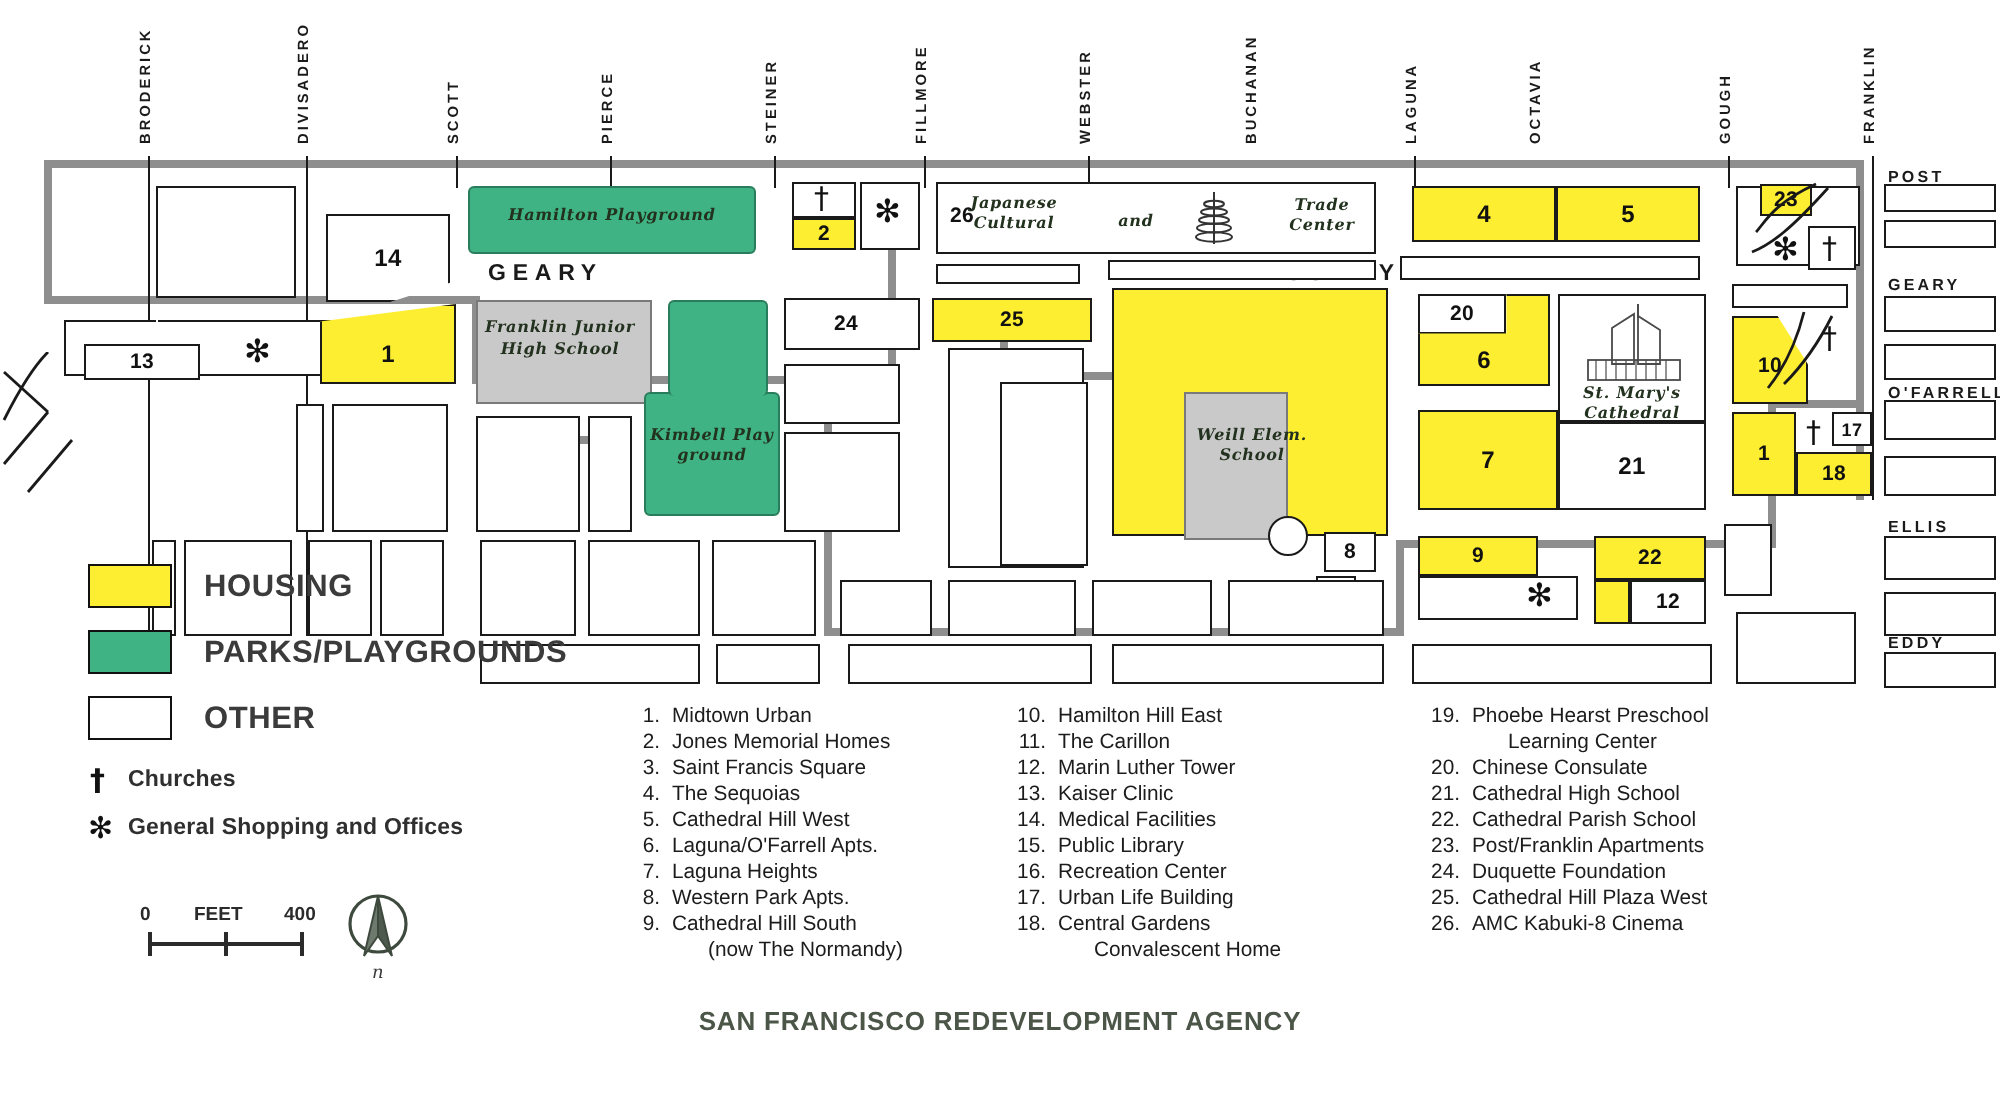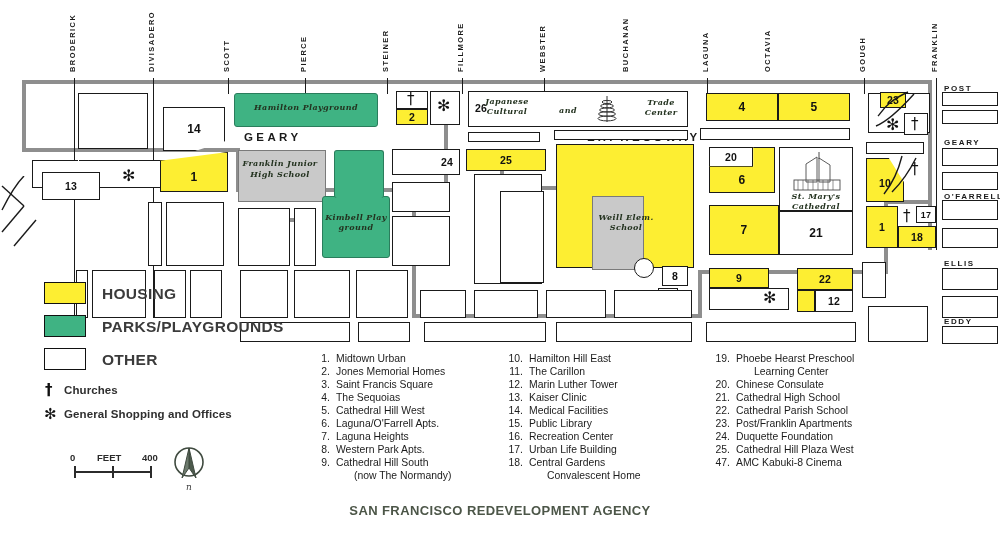--- a/index.html
+++ b/index.html
@@ -207,39 +207,39 @@
     <div class="blk" style="left:942px;top:110px;width:56px;height:14px;"></div>
 
     <div class="blk yellow" style="left:880px;top:92px;width:26px;height:16px;">
       <span class="num numsm">23</span>
     </div>
     <span class="sym star" style="left:886px;top:117px;">✻</span>
     <div class="blk" style="left:904px;top:113px;width:24px;height:22px;"></div>
     <span class="sym cross" style="left:911px;top:117px;">†</span>
 
     <div class="blk" style="left:32px;top:160px;width:134px;height:28px;"></div>
-    <div class="blk" style="left:42px;top:172px;width:58px;height:28px;padding-left:42px;">
+    <div class="blk" style="left:42px;top:172px;width:58px;height:18px;padding-left:42px;">
       <span class="num numsm">13</span>
     </div>
     <span class="sym star" style="left:122px;top:168px;">✻</span>
 
     <div class="blk yellow" style="left:160px;top:152px;width:68px;height:40px;clip-path:polygon(0 22%,100% 0,100% 100%,0 100%);">
       <span class="num" style="top:62%;">1</span>
     </div>
 
     <div class="blk gray" style="left:238px;top:150px;width:88px;height:52px;"></div>
     <div class="placelbl multi" style="left:240px;top:158px;width:80px;line-height:1.35;">Franklin Junior High School</div>
 
     <div class="blk green" style="left:322px;top:196px;width:68px;height:62px;border-radius:3px;"></div>
     <div class="placelbl multi" style="left:322px;top:212px;width:68px;line-height:1.3;">Kimbell Play ground</div>
     <div class="blk green" style="left:334px;top:150px;width:50px;height:48px;border-radius:3px;border-bottom:none;"></div>
 
     <span class="sym star" style="left:399px;top:152px;">✻</span>
     <div class="blk" style="left:392px;top:149px;width:68px;height:26px;">
-      <span class="num numsm" style="left:auto;right:0;width:24px;">24</span>
+      <span class="num numsm" style="left:auto;right:24px;width:24px;">24</span>
     </div>
 
     <div class="blk yellow" style="left:466px;top:149px;width:80px;height:22px;">
       <span class="num numsm">25</span>
     </div>
     <div class="blk" style="left:474px;top:174px;width:68px;height:110px;"></div>
 
     <div class="blk yellow" style="left:556px;top:144px;width:138px;height:124px;">
       <span class="num" style="top:48%;">3</span>
     </div>
@@ -508,21 +508,21 @@
       </div>
       <div class="idxrow">
         <span class="idxnum">24.</span>
         <span class="idxtxt">Duquette Foundation</span>
       </div>
       <div class="idxrow">
         <span class="idxnum">25.</span>
         <span class="idxtxt">Cathedral Hill Plaza West</span>
       </div>
       <div class="idxrow">
-        <span class="idxnum">47.</span>
+        <span class="idxnum">26.</span>
         <span class="idxtxt">AMC Kabuki-8 Cinema</span>
       </div>
     </div>
 
   <div id="title" style="top:505px;">
     <span class="t2">SAN FRANCISCO REDEVELOPMENT AGENCY</span>
   </div>
 
 </div>
 

